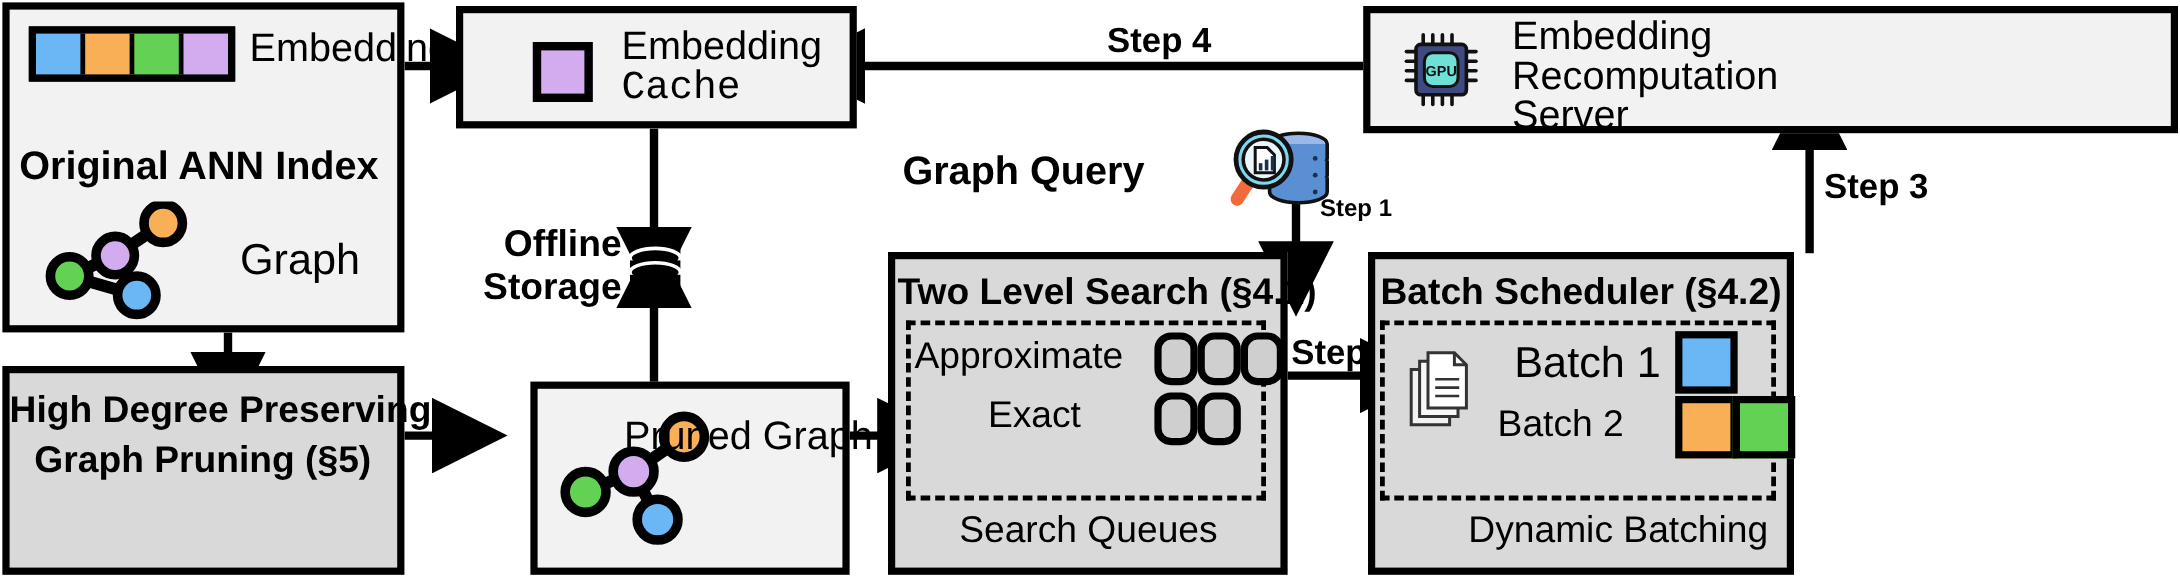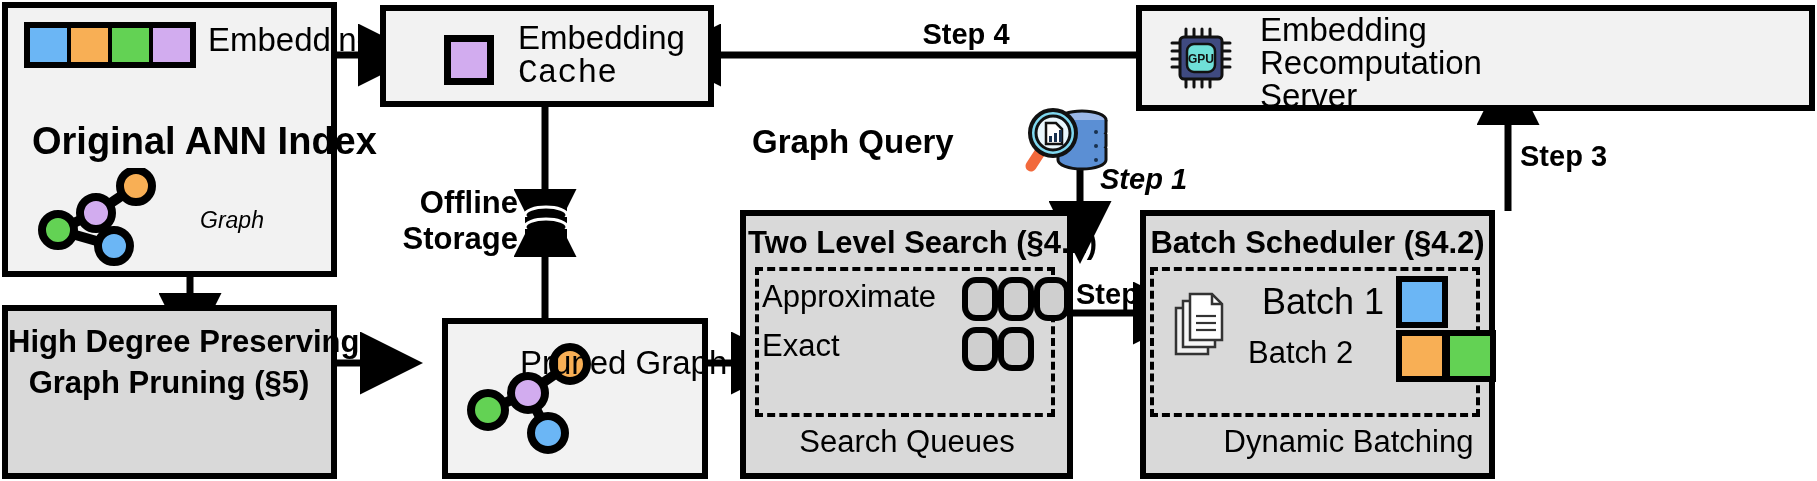--- a/index.html
+++ b/index.html
@@ -79,34 +79,34 @@
 
   <div class="emb-strip" style="left:24px;top:22px;width:172px;height:46px;">
     <div class="emb-cell" style="background:#6bb6f5;"></div>
     <div class="emb-cell" style="background:#f8af55;"></div>
     <div class="emb-cell" style="background:#63d254;"></div>
     <div class="emb-cell" style="background:#d2acef;"></div>
   </div>
 
   <div class="lbl" style="left:208px;top:22px;font-size:33px;">Embedding</div>
 
-  <div class="lbl bold" style="left:32px;top:120px;width:300px;font-size:38px;text-align:right;">Original ANN Index</div>
+  <div class="lbl bold" style="left:16px;top:120px;width:300px;font-size:33px;text-align:left;">Original ANN Index</div>
 
   <svg class="graph" style="left:36px;top:168px;width:130px;height:100px;" viewBox="0 0 130 100">
     <line x1="22" y1="62" x2="60" y2="45" stroke="#000" stroke-width="10"></line>
     <line x1="60" y1="45" x2="100" y2="18" stroke="#000" stroke-width="10"></line>
     <line x1="60" y1="45" x2="78" y2="78" stroke="#000" stroke-width="10"></line>
     <line x1="22" y1="62" x2="78" y2="78" stroke="#000" stroke-width="10"></line>
     <circle cx="100" cy="18" r="16" fill="#f8af55" stroke="#000" stroke-width="8"></circle>
     <circle cx="60" cy="45" r="16" fill="#d2acef" stroke="#000" stroke-width="8"></circle>
     <circle cx="22" cy="62" r="16" fill="#63d254" stroke="#000" stroke-width="8"></circle>
     <circle cx="78" cy="78" r="16" fill="#6bb6f5" stroke="#000" stroke-width="8"></circle>
   </svg>
 
-  <div class="lbl" style="left:200px;top:208px;font-size:23px;font-style:italic;">Graph</div>
+  <div class="lbl" style="left:200px;top:196px;font-size:36px;">Graph</div>
 
   <div class="box grey" style="left:2px;top:305px;width:335px;height:174px;">
   </div>
   <div class="lbl bold ctr" style="left:8px;top:325px;width:322px;font-size:31px;">High Degree Preserving</div>
   <div class="lbl bold ctr" style="left:8px;top:366px;width:322px;font-size:31px;">Graph Pruning (§5)</div>
 
   <div class="box" style="left:442px;top:318px;width:266px;height:161px;"></div>
   <svg class="graph" style="left:466px;top:338px;width:130px;height:120px;" viewBox="0 0 130 120">
     <line x1="22" y1="72" x2="62" y2="55" stroke="#000" stroke-width="10"></line>
     <line x1="62" y1="55" x2="104" y2="26" stroke="#000" stroke-width="10"></line>
@@ -159,33 +159,33 @@
 
     <circle cx="33" cy="33" r="23" fill="#7fd8f0" stroke="#111" stroke-width="4"></circle>
     <circle cx="33" cy="33" r="17" fill="#eaf7fd" stroke="#111" stroke-width="3"></circle>
 
     <path d="M26,23 h10 l6,6 v15 h-16 z" fill="#ffffff" stroke="#111" stroke-width="2.5"></path>
     <rect x="29" y="36" width="3" height="6" fill="#18314f"></rect>
     <rect x="34" y="33" width="3" height="9" fill="#18314f"></rect>
     <rect x="39" y="30" width="3" height="12" fill="#18314f"></rect>
   </svg>
 
-  <div class="lbl bold" style="left:1100px;top:163px;font-size:29px;font-style:italic;">Step 1</div>
+  <div class="lbl bold" style="left:1100px;top:163px;font-size:20px;">Step 1</div>
 
   <div class="box grey" style="left:740px;top:210px;width:333px;height:269px;"></div>
   <div class="lbl bold ctr" style="left:748px;top:226px;width:318px;font-size:31px;">Two Level Search (§4.1)</div>
 
   <div class="dashed" style="left:755px;top:267px;width:300px;height:150px;"></div>
 
   <div class="lbl" style="left:762px;top:280px;width:210px;font-size:31px;text-align:left;">Approximate</div>
   <div class="qcell" style="left:962px;top:277px;width:36px;height:44px;"></div>
   <div class="qcell" style="left:998px;top:277px;width:36px;height:44px;"></div>
   <div class="qcell" style="left:1034px;top:277px;width:36px;height:44px;"></div>
 
-  <div class="lbl" style="left:762px;top:329px;width:200px;font-size:31px;text-align:left;">Exact</div>
+  <div class="lbl" style="left:762px;top:329px;width:200px;font-size:31px;text-align:center;">Exact</div>
   <div class="qcell" style="left:962px;top:327px;width:36px;height:44px;"></div>
   <div class="qcell" style="left:998px;top:327px;width:36px;height:44px;"></div>
 
   <div class="lbl ctr" style="left:748px;top:425px;width:318px;font-size:31px;">Search Queues</div>
 
   <div class="lbl bold" style="left:1076px;top:278px;font-size:29px;">Step 2</div>
 
   <div class="box grey" style="left:1140px;top:210px;width:355px;height:269px;"></div>
   <div class="lbl bold ctr" style="left:1146px;top:226px;width:343px;font-size:31px;">Batch Scheduler (§4.2)</div>
 

